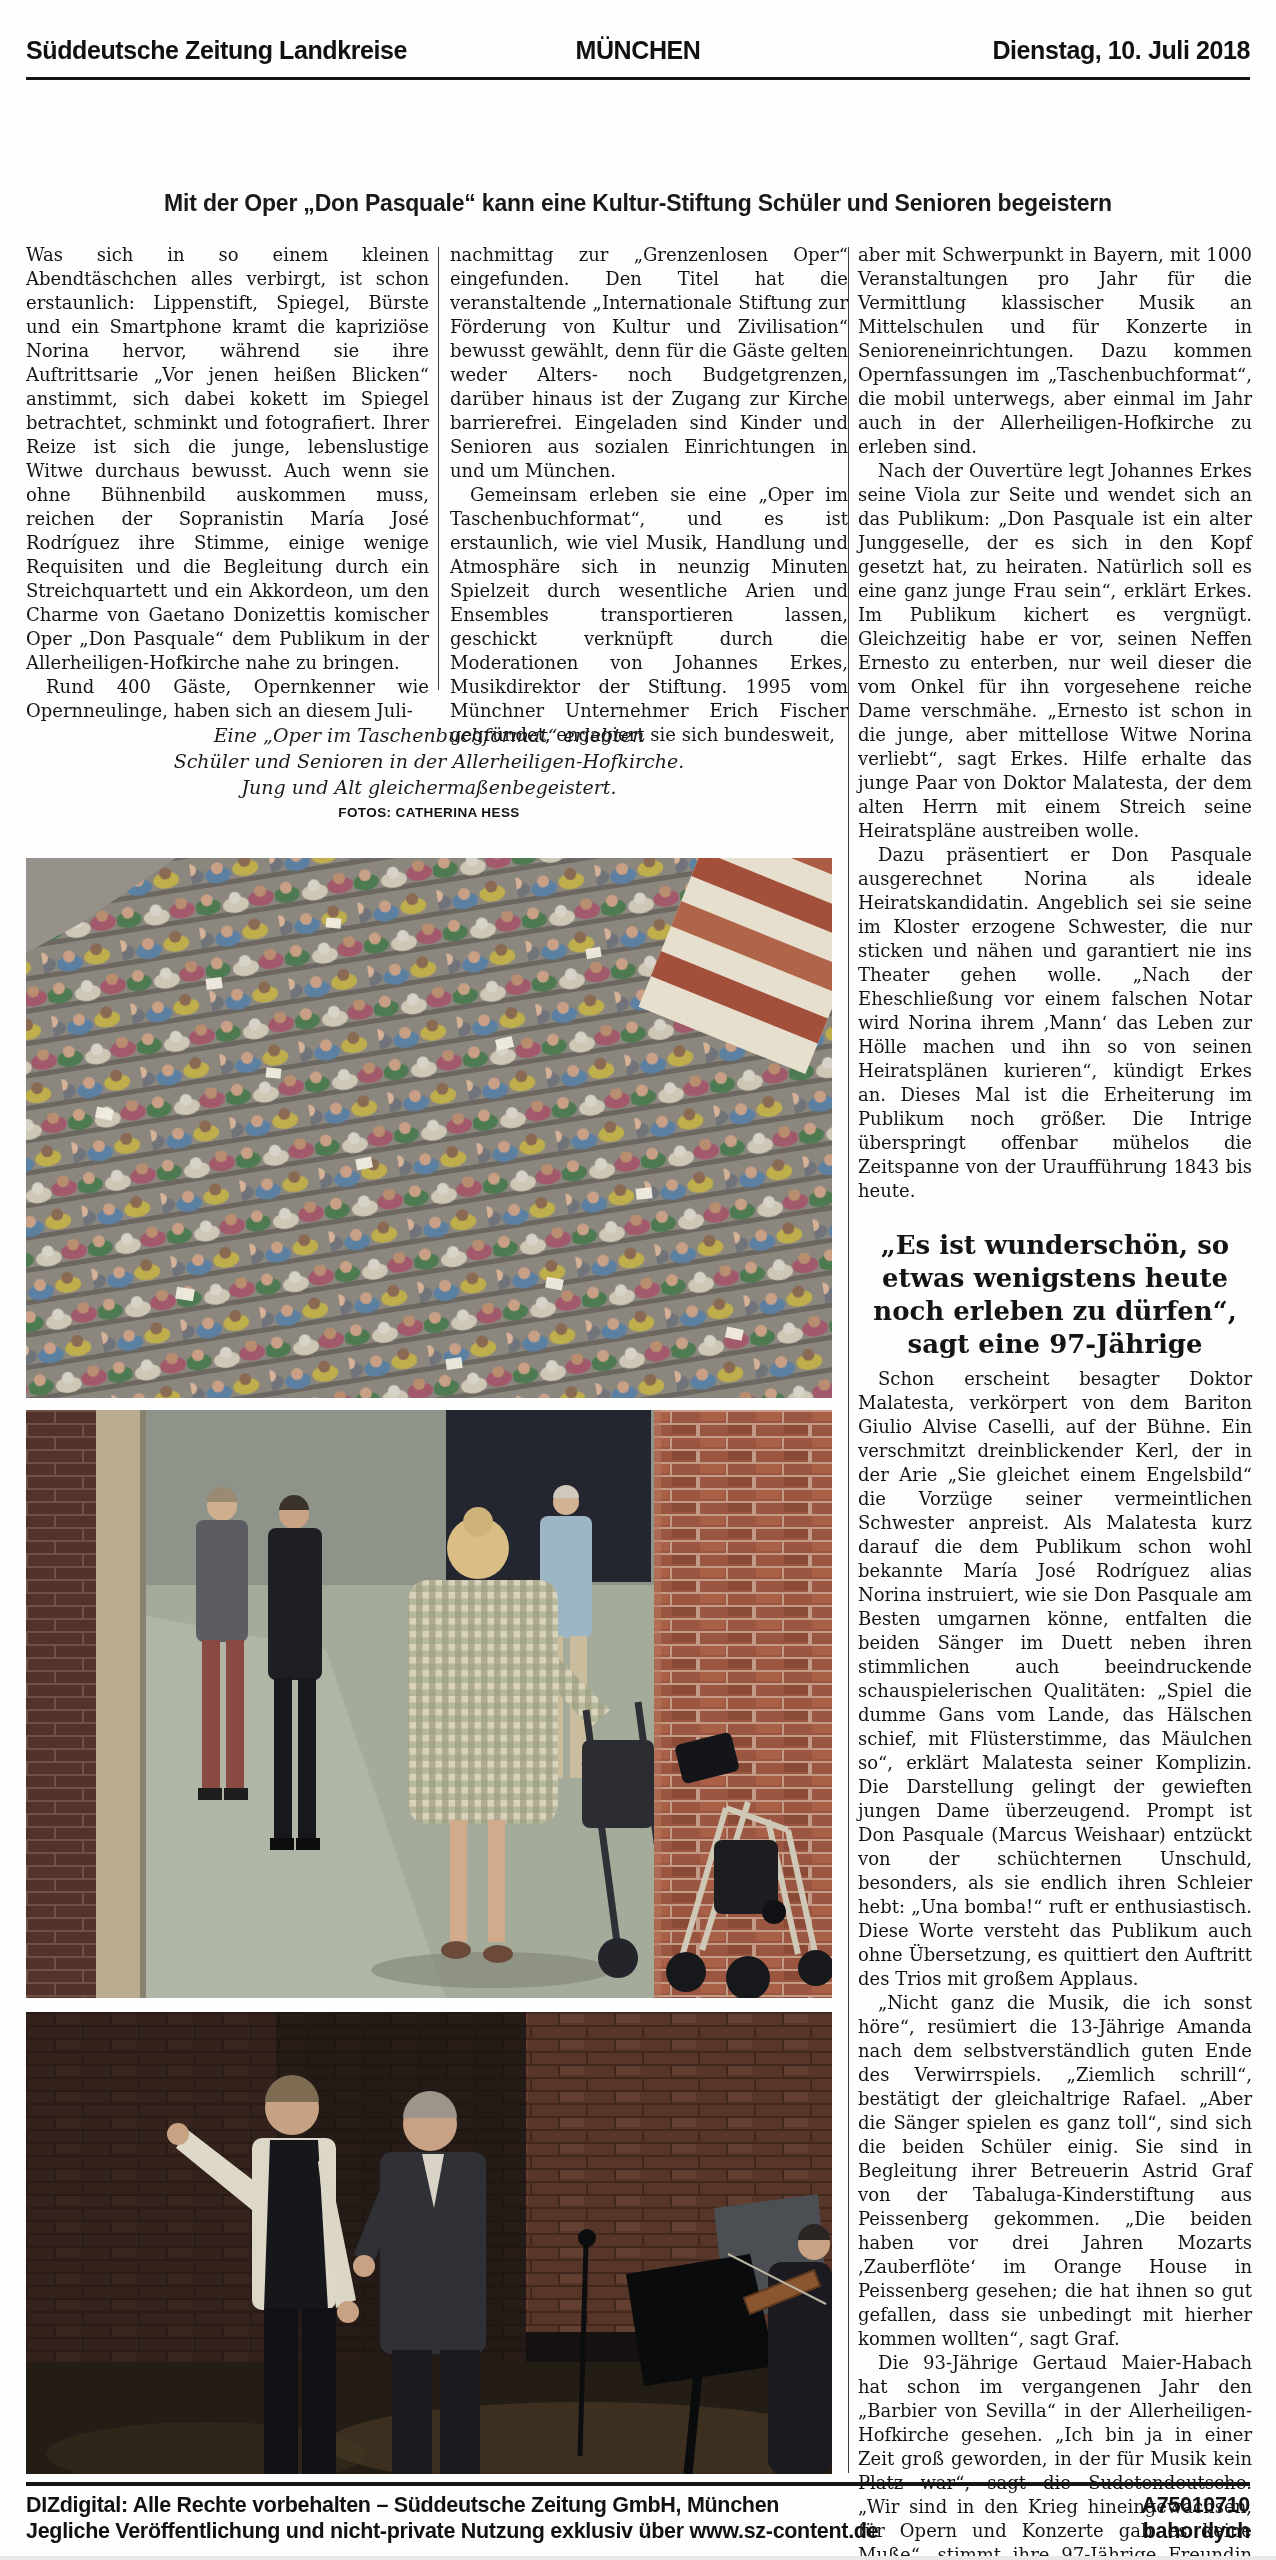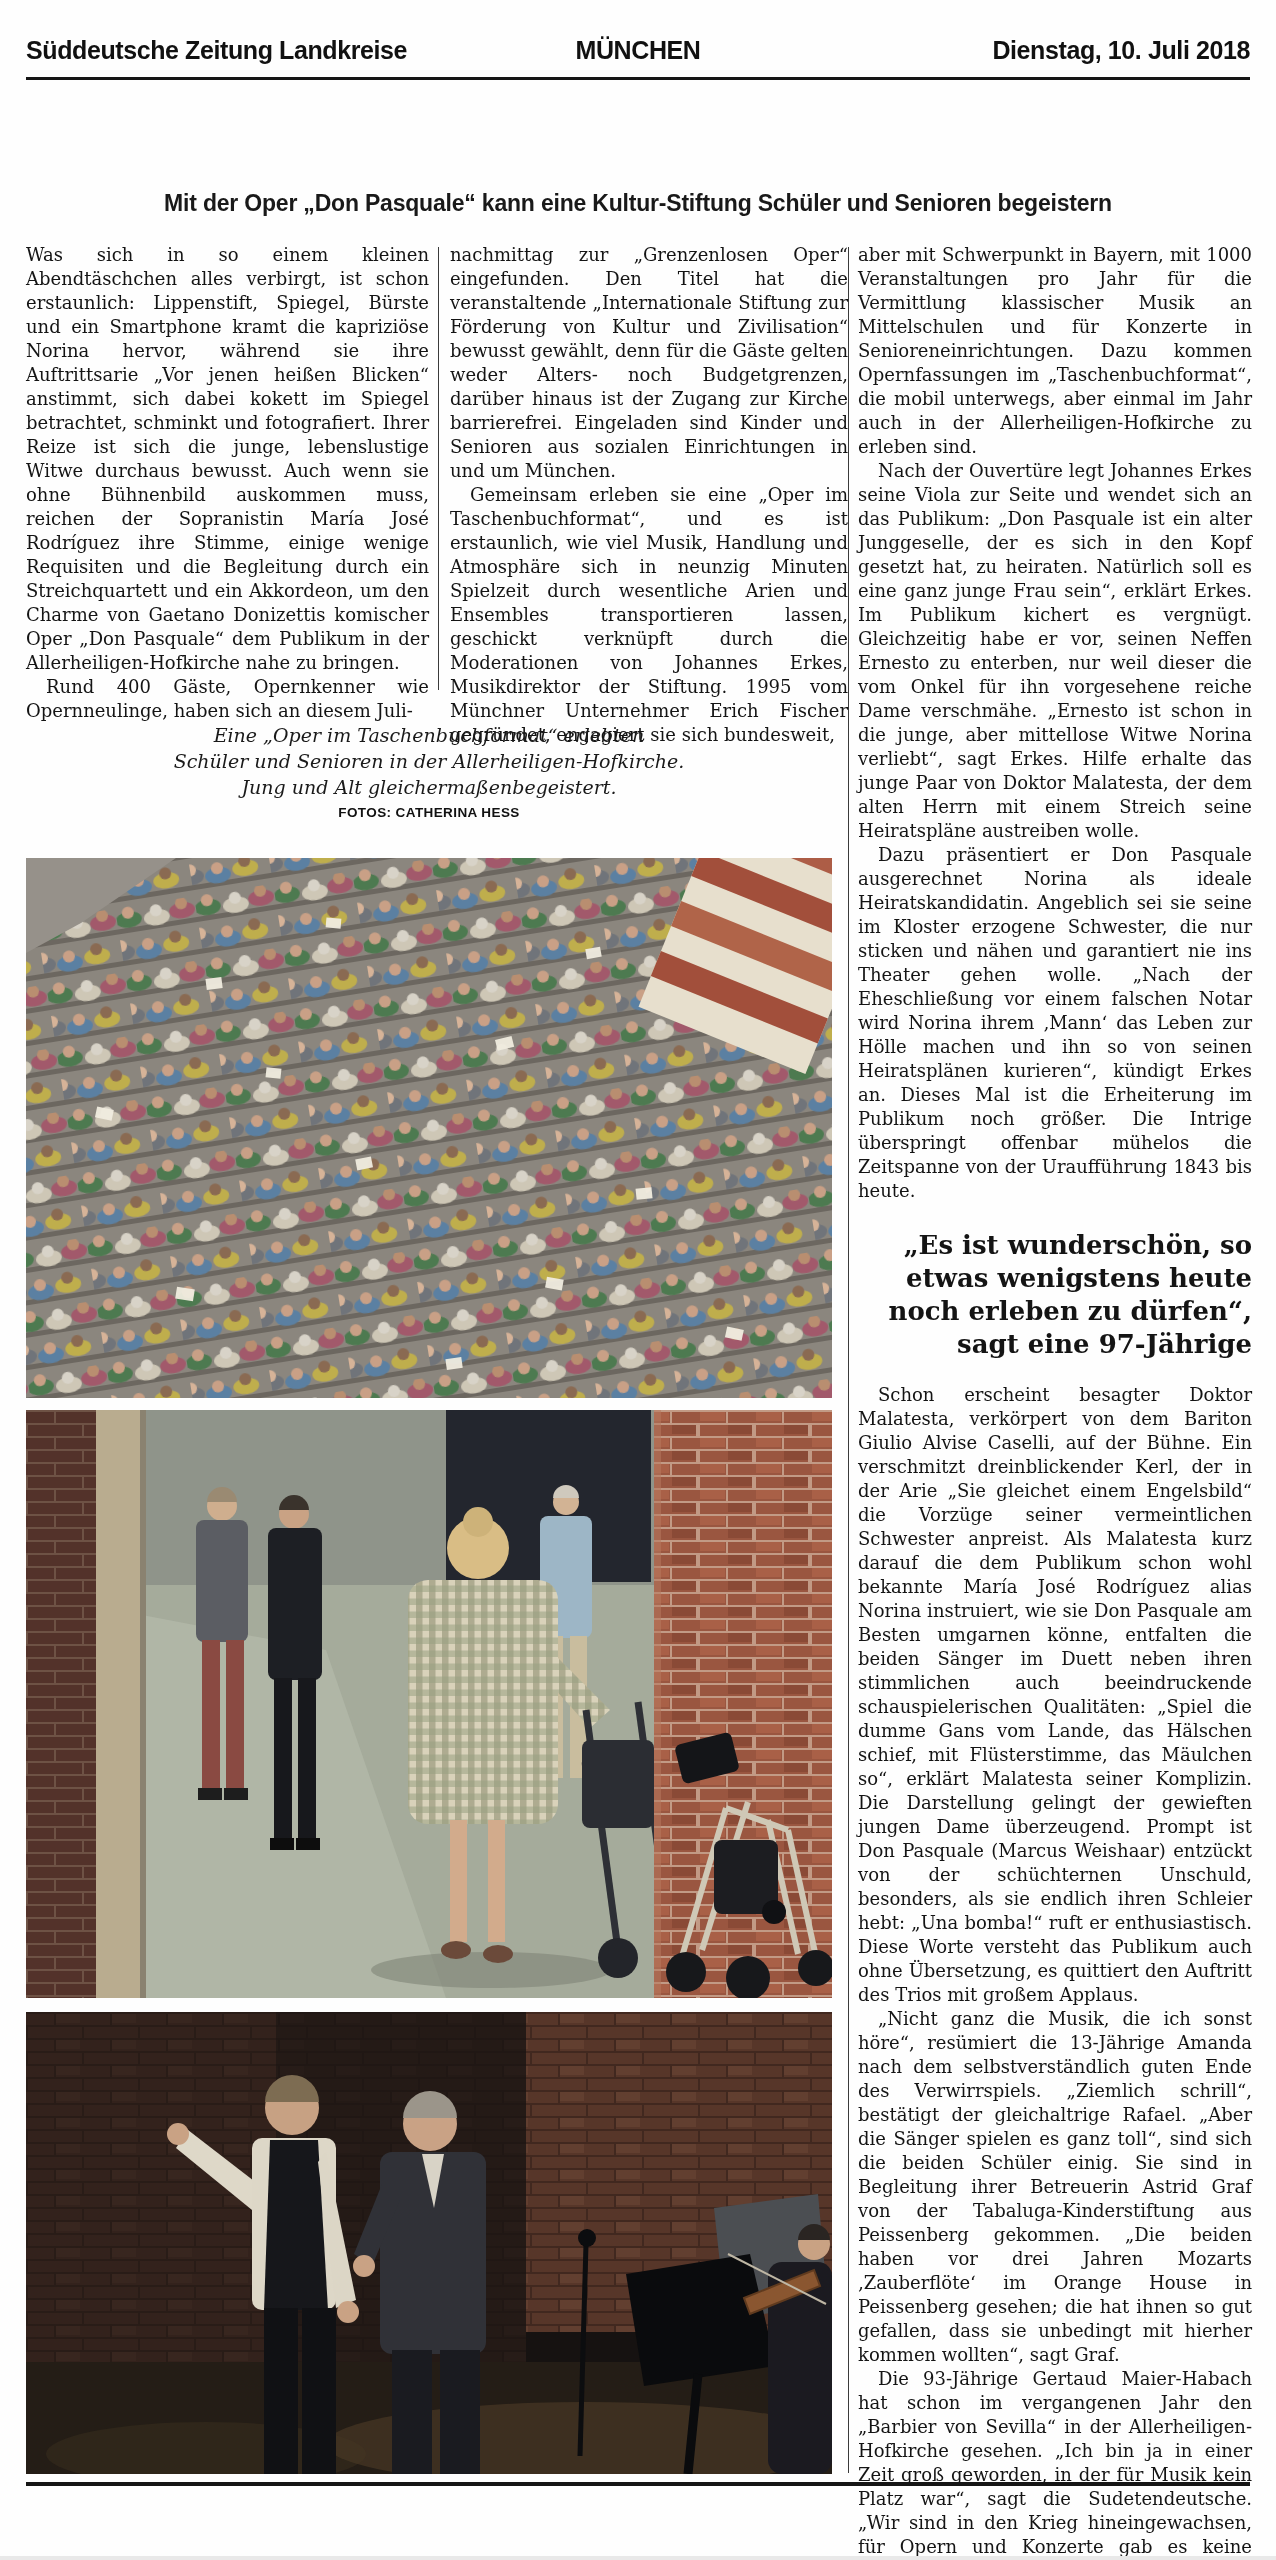--- a/index.html
+++ b/index.html
@@ -26,21 +26,21 @@
   .col{position:absolute;top:243px;}
   #col1{left:26px;width:403px;}
   #col2{left:450px;width:398px;}
   #col3{left:858px;width:394px;}
   .bp{margin:0;text-align:justify;font-size:18px;line-height:24px;hyphens:auto;}
   .ind{text-indent:20px;}
   .vrule{position:absolute;width:1px;background:#3a3a3a;}
   #vr1{left:438px;top:247px;height:443px;}
   #vr2{left:848px;top:247px;height:2226px;}
 
-  .pullquote{font-weight:700;font-size:26px;line-height:33px;margin:26px 0 22px 0;text-align:right;}
+  .pullquote{font-weight:700;font-size:26px;line-height:33px;margin:26px 0 6px 0;text-align:center;}
 
   
   .caption{position:absolute;left:26px;width:806px;top:722px;text-align:center;
            font-style:italic;font-size:19px;line-height:26px;color:#1a1a1a;}
   .caption-credit{font-style:normal;font-family:"Liberation Sans",sans-serif;font-weight:700;
            font-size:13.5px;letter-spacing:0.4px;color:#111;}
 
   
   .photo{position:absolute;left:26px;width:806px;overflow:hidden;background:#8a857e;}
   #photo1{top:858px;height:540px;}
@@ -306,14 +306,24 @@
         <rect x="742" y="250" width="64" height="212" rx="14" fill="#1b1a20"></rect>
         <circle cx="788" cy="232" r="16" fill="#c9a283"></circle>
         <path d="M772,228 a16,16 0 0 1 32,0" fill="#2a2522"></path>
         <polygon points="718,286 788,258 794,274 724,302" fill="#8a5630" stroke="#5f3a1e" stroke-width="2"></polygon>
         <line x1="702" y1="242" x2="800" y2="292" stroke="#beb6a4" stroke-width="2"></line>
       </g>
     </svg>
   </div>
 
   <div class="footer-rule"></div>
+  <div class="footer">
+    <div>
+      <div>DIZdigital: Alle Rechte vorbehalten – Süddeutsche Zeitung GmbH, München</div>
+      <div>Jegliche Veröffentlichung und nicht-private Nutzung exklusiv über www.sz-content.de</div>
+    </div>
+    <div class="footer-right">
+      <div>A75010710</div>
+      <div>bahordych</div>
+    </div>
+  </div>
 
 </div>
 
 </body></html>

